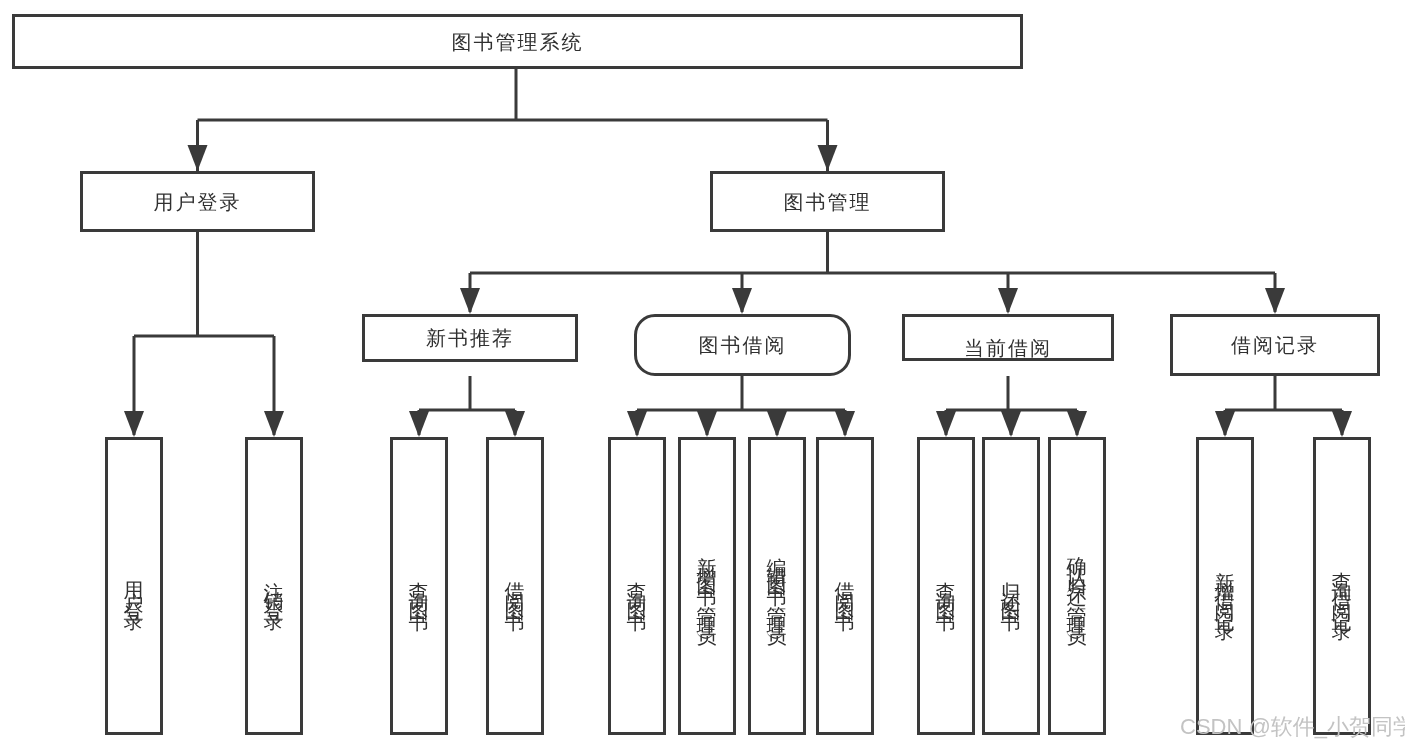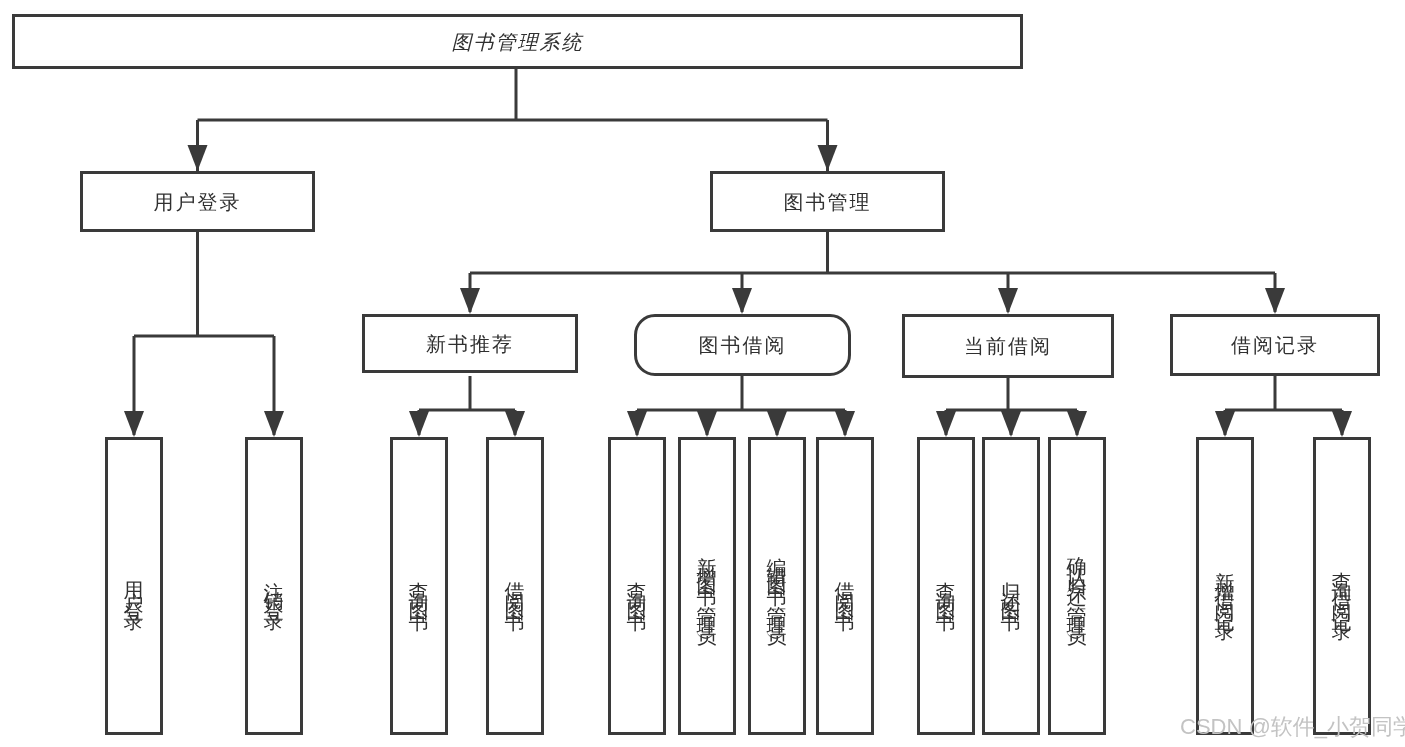--- a/index.html
+++ b/index.html
@@ -70,38 +70,38 @@
       <polygon points="1001,411 1021,411 1011,437"></polygon>
       <polygon points="1067,411 1087,411 1077,437"></polygon>
     </g>
     <g>
       <path d="M1275 376 V410 M1225 410 H1342 M1225 410 V435 M1342 410 V435"></path>
       <polygon points="1215,411 1235,411 1225,437"></polygon>
       <polygon points="1332,411 1352,411 1342,437"></polygon>
     </g>
   </svg>
 
-  <div class="box" style="left:12px;top:14px;width:1011px;height:55px;font-style:italic;">
+  <div class="box" style="left:12px;top:14px;width:1011px;height:55px;">
     <span class="htext">图书管理系统</span>
   </div>
 
   <div class="box" style="left:80px;top:171px;width:235px;height:61px;">
     <span class="htext">用户登录</span>
   </div>
   <div class="box" style="left:710px;top:171px;width:235px;height:61px;text-align:right;">
     <span class="htext">图书管理</span>
   </div>
 
-  <div class="box" style="left:362px;top:314px;width:216px;height:59px;">
+  <div class="box" style="left:362px;top:314px;width:216px;height:48px;">
     <span class="htext">新书推荐</span>
   </div>
   <div class="box" style="left:634px;top:314px;width:217px;height:62px;border-radius:21px;">
     <span class="htext">图书借阅</span>
   </div>
-  <div class="box" style="left:902px;top:314px;width:212px;height:64px;">
+  <div class="box" style="left:902px;top:314px;width:212px;height:47px;align-items:flex-end;">
     <span class="htext">当前借阅</span>
   </div>
   <div class="box" style="left:1170px;top:314px;width:210px;height:62px;">
     <span class="htext">借阅记录</span>
   </div>
 
   <div class="box" style="left:105px;top:437px;width:58px;height:298px;">
     <span class="vtext">用户登录</span>
   </div>
   <div class="box" style="left:245px;top:437px;width:58px;height:298px;">

